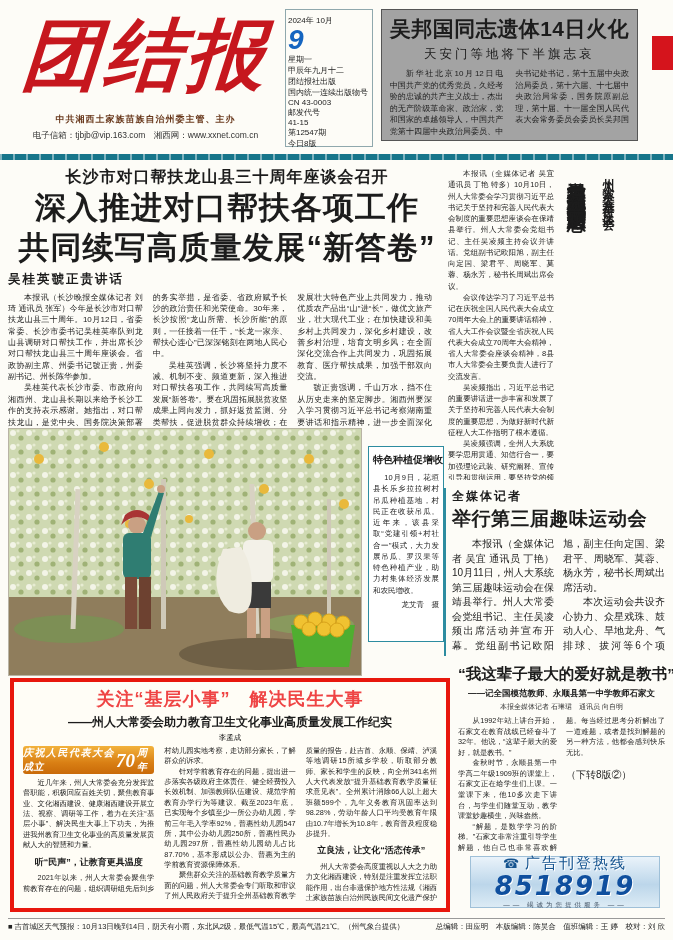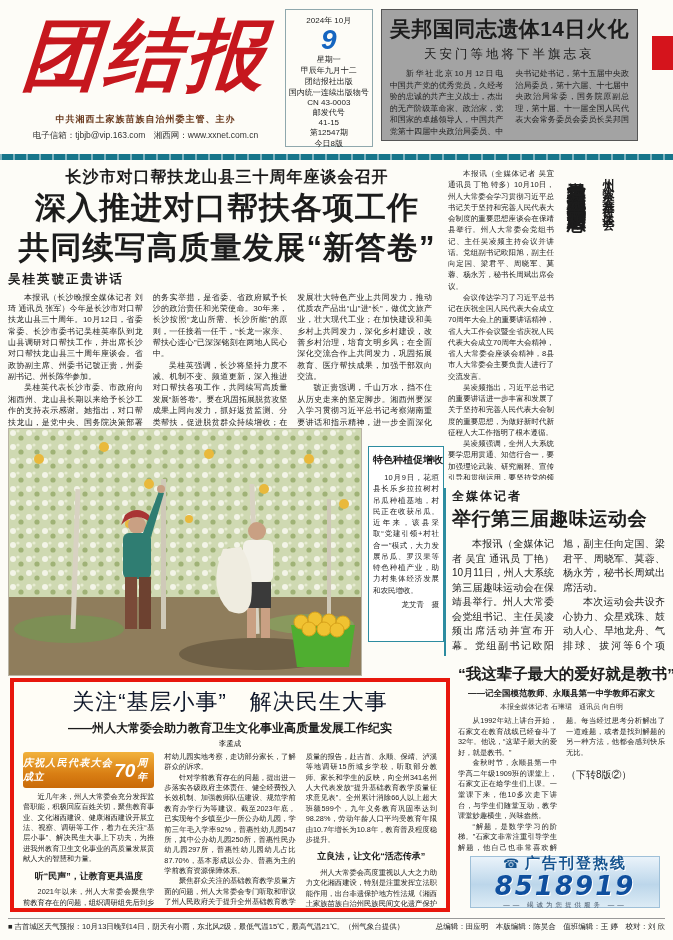--- a/index.html
+++ b/index.html
@@ -14,21 +14,21 @@
   .masthead { width:276px; text-align:center; position:relative; }
   .masthead-title {
     font-family:"DejaVu Serif", serif; font-style:italic; font-weight:bold;
     font-size:78px; line-height:1.25; color:#c6171e; letter-spacing:4px;
     transform:skewX(-4deg); white-space:nowrap;
   }
   .masthead-organ { font-size:9px; font-weight:bold; color:#69391d; margin-top:9px; letter-spacing:1px; }
   .masthead-contact { font-size:8.5px; color:#333; margin-top:4px; }
   .datebox {
     width:88px; height:138px; border:1px solid #8fa8ad; margin:3px 8px 0 2px;
-    padding:5px 2px; text-align:center; font-size:8px; color:#222;
+    padding:5px 2px; font-size:8px; color:#222;
     display:flex; flex-direction:column; justify-content:space-between;
   }
   .date-day { font-size:28px; font-weight:bold; font-style:italic; color:#1565c0; line-height:1; }
   .obituary { flex:1; border:1px solid #555; margin:3px 14px 0 0; height:132px; padding:5px 8px 4px; background:#a3a3a3; }
   .ob-headline { text-align:center; font-size:21px; font-weight:900; letter-spacing:.5px; white-space:nowrap; }
   .ob-subhead { text-align:center; font-size:12.5px; letter-spacing:3px; margin-top:3px; }
   .ob-body { column-count:2; column-gap:12px; column-fill:auto; height:74px; overflow:hidden;
     font-size:8px; line-height:1.45; text-align:justify; margin-top:5px; }
   .red-flag { position:absolute; top:36px; right:0; width:21px; height:34px; background:#d5141c; }
   
@@ -59,47 +59,47 @@
   .rule-vertical { position:absolute; top:488px; left:444px; width:2px; height:168px; background:#2d8ca0; }
   
   .games { position:absolute; top:488px; left:452px; width:213px; height:168px; }
   .games-kicker { font-size:12px; font-weight:bold; letter-spacing:2px; }
   .games-headline { font-size:19px; font-weight:900; letter-spacing:.5px; white-space:nowrap; margin:1px 0 5px; }
   .games-body { column-count:2; column-gap:9px; column-fill:auto; height:124px; overflow:hidden;
     font-size:10px; line-height:1.45; text-align:justify; }
   
   .feature-box { position:absolute; top:678px; left:10px; width:440px; height:234px;
     border:4px solid #e8170d; background:#fffdf6; padding:5px 9px 4px; }
-  .feat-headline { text-align:center; font-size:22px; font-weight:400; color:#0f172a; letter-spacing:1px; white-space:nowrap; }
+  .feat-headline { text-align:center; font-size:18px; font-weight:700; color:#ef4444; letter-spacing:1px; white-space:nowrap; }
   .feat-subhead { text-align:center; font-size:12px; font-weight:bold; margin-top:3px; white-space:nowrap; }
   .feat-byline { text-align:center; font-size:7.5px; margin:2px 0 3px; }
   .feat-body { column-count:3; column-gap:10px; column-fill:auto; height:158px; overflow:hidden;
     font-size:7.3px; line-height:1.42; text-align:justify; }
-  .anniv-banner { break-inside:avoid; width:100%; height:36px; margin-bottom:4px; border-radius:3px;
+  .anniv-banner { break-inside:avoid; width:100%; height:28px; margin-bottom:4px; border-radius:3px;
     background:linear-gradient(180deg,#f2b23c,#d97f14 60%,#c96a08); color:#fff;
     display:flex; align-items:center; justify-content:center; gap:2px; font-weight:bold; font-style:italic; }
   .anniv-text { font-size:10px; letter-spacing:.5px; }
-  .anniv-num { font-size:19px; line-height:1; font-family:Liberation Sans, sans-serif; }
+  .anniv-num { font-size:19px; line-height:1; font-family:Liberation Serif, serif; }
   .anniv-suffix { font-size:10px; }
   .feat-sub { break-inside:avoid; text-align:center; font-size:9px; font-weight:bold; margin:5px 0; }
   .jump { text-align:left; font-size:10px; margin-top:10px; }
   
   .teacher { position:absolute; top:664px; left:458px; width:207px; height:188px; }
   .teacher-headline { text-align:center; font-size:15.5px; font-weight:900; white-space:nowrap; }
   .teacher-subhead { text-align:center; font-size:8.5px; font-weight:bold; margin-top:3px; }
   .teacher-byline { text-align:center; font-size:7px; color:#333; margin:2px 0 4px; }
   .teacher-body { column-count:2; column-gap:9px; column-fill:auto; height:140px; overflow:hidden;
     font-size:7.3px; line-height:1.45; text-align:justify; }
   
   .ad-banner { position:absolute; top:856px; left:470px; width:190px; height:52px;
     background:linear-gradient(180deg,#eaf3fa,#bcd6ea 55%,#dcebf5); border:1px solid #9fc0d8;
     display:flex; flex-direction:column; align-items:center; justify-content:center; }
   .ad-row { display:flex; align-items:center; gap:6px; }
   .ad-phone-icon { font-size:13px; color:#16548f; }
-  .ad-label { font-size:15px; font-weight:700; color:#16548f; letter-spacing:2px;
+  .ad-label { font-size:15px; font-weight:400; color:#16548f; letter-spacing:2px;
     text-shadow:1px 1px 0 #fff; white-space:nowrap; }
   .ad-number { font-size:26px; font-weight:900; font-style:italic; color:#0f4f9e; line-height:1;
     font-family:"DejaVu Sans", sans-serif; letter-spacing:2px; text-shadow:1px 1px 0 #fff; }
   .ad-tagline { font-size:6.5px; color:#456; letter-spacing:3px; margin-top:2px; }
   
   .footer { position:absolute; top:918px; left:8px; width:657px; border-top:1px solid #999;
     padding-top:3px; display:flex; justify-content:space-between; font-size:7.5px; color:#222; }
 </style>
 </head>
 <body>

